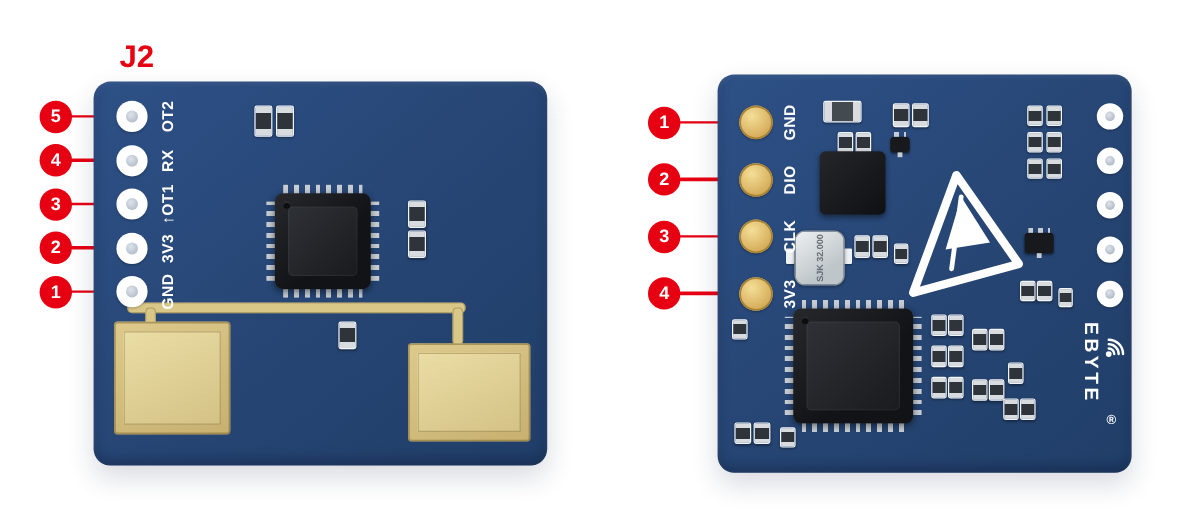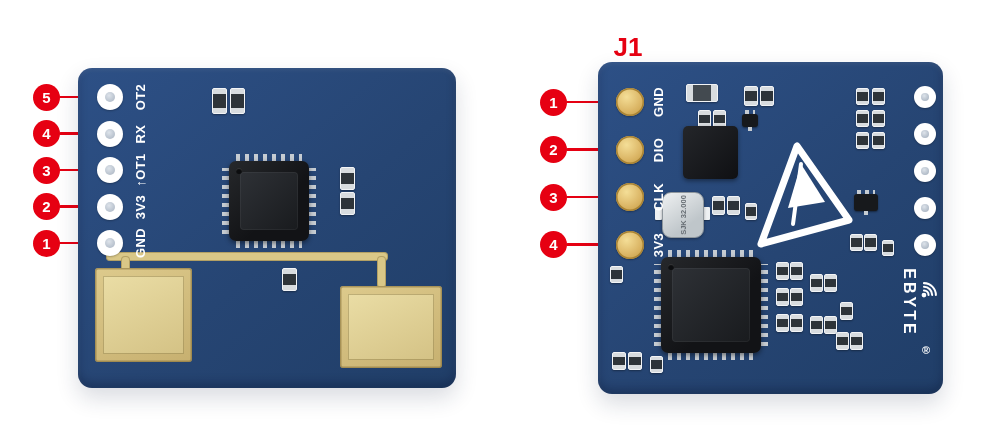--- a/index.html
+++ b/index.html
@@ -83,20 +83,21 @@
   .brand-text{position:absolute;color:#fff;font-weight:700;font-size:16px;letter-spacing:3px;
       text-align:center;transform:rotate(90deg);}
   .reg-mark{position:absolute;color:#fff;font-weight:700;font-size:11px;}
   .logo-svg,.rf-svg{position:absolute;}
 </style>
 </head>
 <body>
 
 <div class="canvas">
 
+  <div class="connector-label" style="left:85px;top:32px;width:58px;">J2</div>
 
   <span class="callout-line" style="left:59px;top:95.75px;width:40px;"></span>
   <span class="callout-line" style="left:59px;top:132.25px;width:40px;"></span>
   <span class="callout-line" style="left:59px;top:168.75px;width:40px;"></span>
   <span class="callout-line" style="left:59px;top:205.25px;width:40px;"></span>
   <span class="callout-line" style="left:59px;top:241.75px;width:40px;"></span>
 
   <div class="callout-circle" style="left:33px;top:83.5px;">5</div>
   <div class="callout-circle" style="left:33px;top:120px;">4</div>
   <div class="callout-circle" style="left:33px;top:156.5px;">3</div>
@@ -137,21 +138,20 @@
     <div class="pad-white" style="left:19px;top:125.5px;"></div>
     <div class="pad-white" style="left:19px;top:162px;"></div>
 
     <span class="pin-label" style="left:62px;top:29px;">OT2</span>
     <span class="pin-label" style="left:62px;top:65.5px;">RX</span>
     <span class="pin-label" style="left:62px;top:102px;">↑OT1</span>
     <span class="pin-label" style="left:62px;top:138.5px;">3V3</span>
     <span class="pin-label" style="left:62px;top:175px;">GND</span>
   </div>
 
-  <div class="connector-label" style="left:599px;top:32px;width:58px;">J1</div>
 
   <span class="callout-line" style="left:566px;top:100.75px;width:50px;"></span>
   <span class="callout-line" style="left:566px;top:148.25px;width:50px;"></span>
   <span class="callout-line" style="left:566px;top:195.75px;width:50px;"></span>
   <span class="callout-line" style="left:566px;top:243.25px;width:50px;"></span>
 
   <div class="callout-circle" style="left:540px;top:88.5px;">1</div>
   <div class="callout-circle" style="left:540px;top:136px;">2</div>
   <div class="callout-circle" style="left:540px;top:183.5px;">3</div>
   <div class="callout-circle" style="left:540px;top:231px;">4</div>

